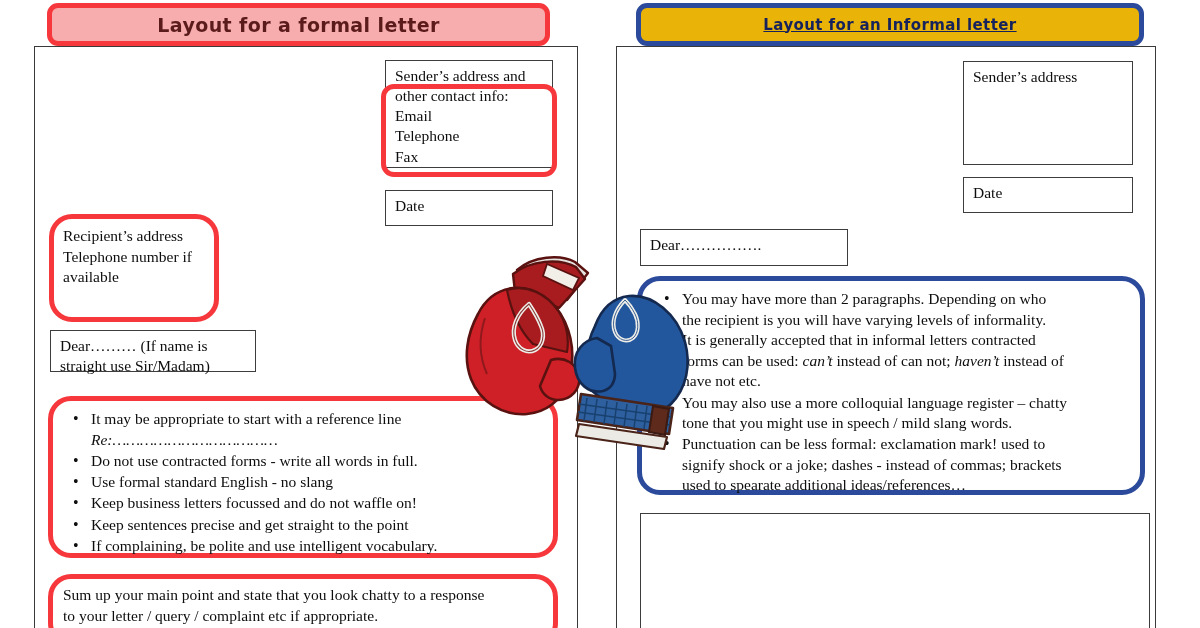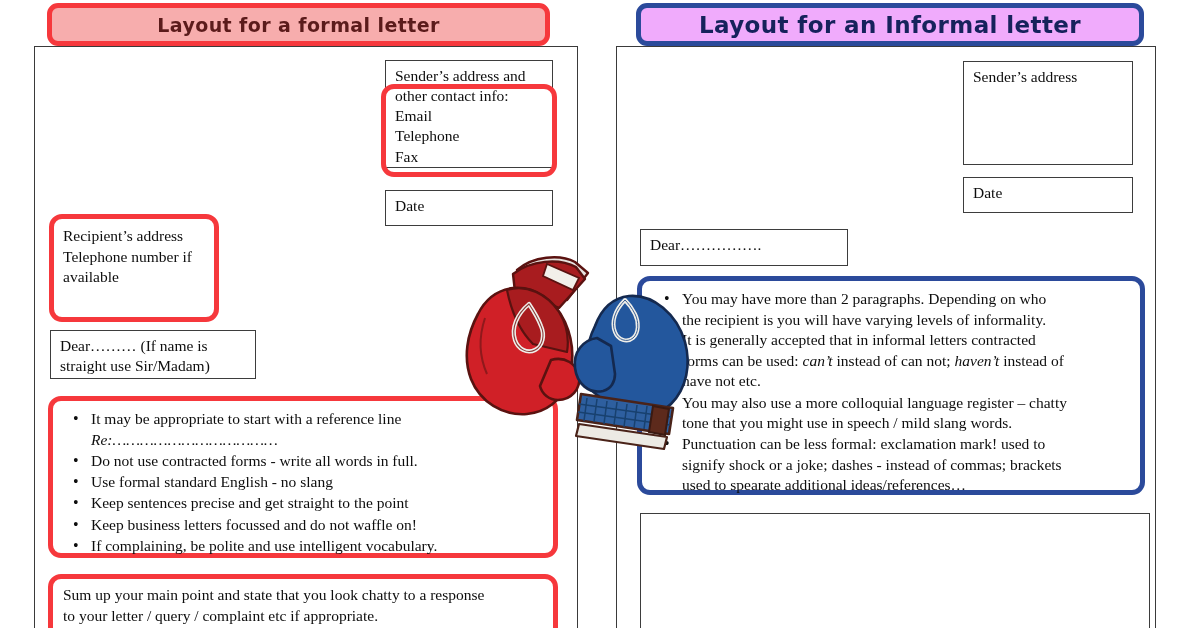--- a/index.html
+++ b/index.html
@@ -47,24 +47,25 @@
   }
   .banner-formal {
     left: 47px; top: 3px; width: 503px; height: 43px;
     background: #f7adad;
     border: 5px solid #f6383c;
     color: #5b1b1b;
     font-size: 19px;
   }
   .banner-informal {
     left: 636px; top: 3px; width: 508px; height: 43px;
-    background: #f0abfc;
+    background: #eab308;
     border: 5px solid #2b4a9b;
     color: #16225c;
-    font-size: 23px;
+    font-size: 15px;
+    text-decoration: underline;
   }
 
   
   .box {
     position: absolute;
     box-sizing: border-box;
     background: #ffffff;
     border: 1.5px solid #3d3d3d;
     font-size: 15.5px;
     line-height: 1.30;
@@ -82,21 +83,21 @@
     pointer-events: none;
     z-index: 5;
   }
   .ring-red  { border: 5px solid #f6383c; }
 
   
   .ringbox {
     position: absolute;
     box-sizing: border-box;
     background: #ffffff;
-    border-radius: 13px;
+    border-radius: 23px;
     font-size: 15.5px;
     line-height: 1.33;
     color: #0d0d0d;
     z-index: 4;
   }
   .ringbox.red  { border: 5px solid #f6383c; }
   .ringbox.blue { border: 5px solid #2b4a9b; }
 
   ul.bullets {
     margin: 0;
@@ -162,44 +163,44 @@
   <div class="box" style="left:385px; top:190px; width:168px; height:36px;">
     <div>Date</div>
   </div>
 
   <div class="ringbox red" style="left:49px; top:214px; width:170px; height:108px; padding:7px 9px;">
     <div>Recipient’s address</div>
     <div>Telephone number if</div>
     <div>available</div>
   </div>
 
-  <div class="box" style="left:50px; top:330px; width:206px; height:49px;">
+  <div class="box" style="left:50px; top:330px; width:206px; height:42px;">
     <div>Dear……… (If name is</div>
     <div>straight use Sir/Madam)</div>
   </div>
 
   <div class="ringbox red" style="left:48px; top:396px; width:510px; height:162px; padding:8px 4px 6px 4px;">
     <ul class="bullets">
       <li>
         <span>It may be appropriate to start with a reference line</span>
       </li>
       <li class="nobullet it">
         <span>Re:………………………………</span>
       </li>
       <li>
         <span>Do not use contracted forms - write all words in full.</span>
       </li>
       <li>
         <span>Use formal standard English - no slang</span>
       </li>
       <li>
+        <span>Keep business letters focussed and do not waffle on!</span>
+      </li>
+      <li>
         <span>Keep sentences precise and get straight to the point</span>
-      </li>
-      <li>
-        <span>Keep business letters focussed and do not waffle on!</span>
       </li>
       <li>
         <span>If complaining, be polite and use intelligent vocabulary.</span>
       </li>
     </ul>
   </div>
 
   <div class="ringbox red clip-bottom" style="left:48px; top:574px; width:510px; height:72px; padding:6px 10px;">
     <div class="para-block">Sum up your main point and state that you look chatty to a response</div>
     <div class="para-block">to your letter / query / complaint etc if appropriate.</div>

